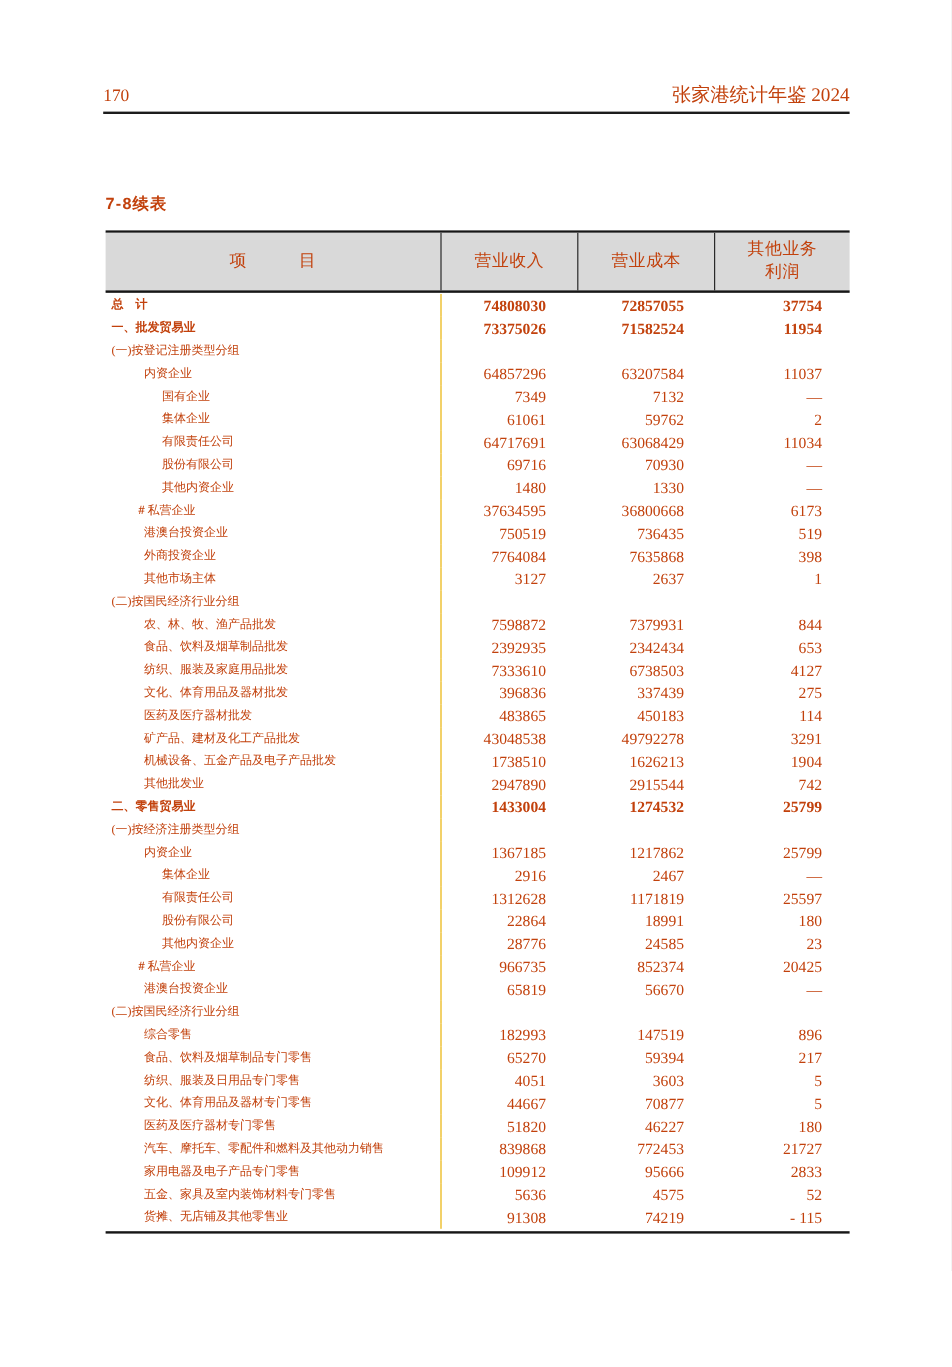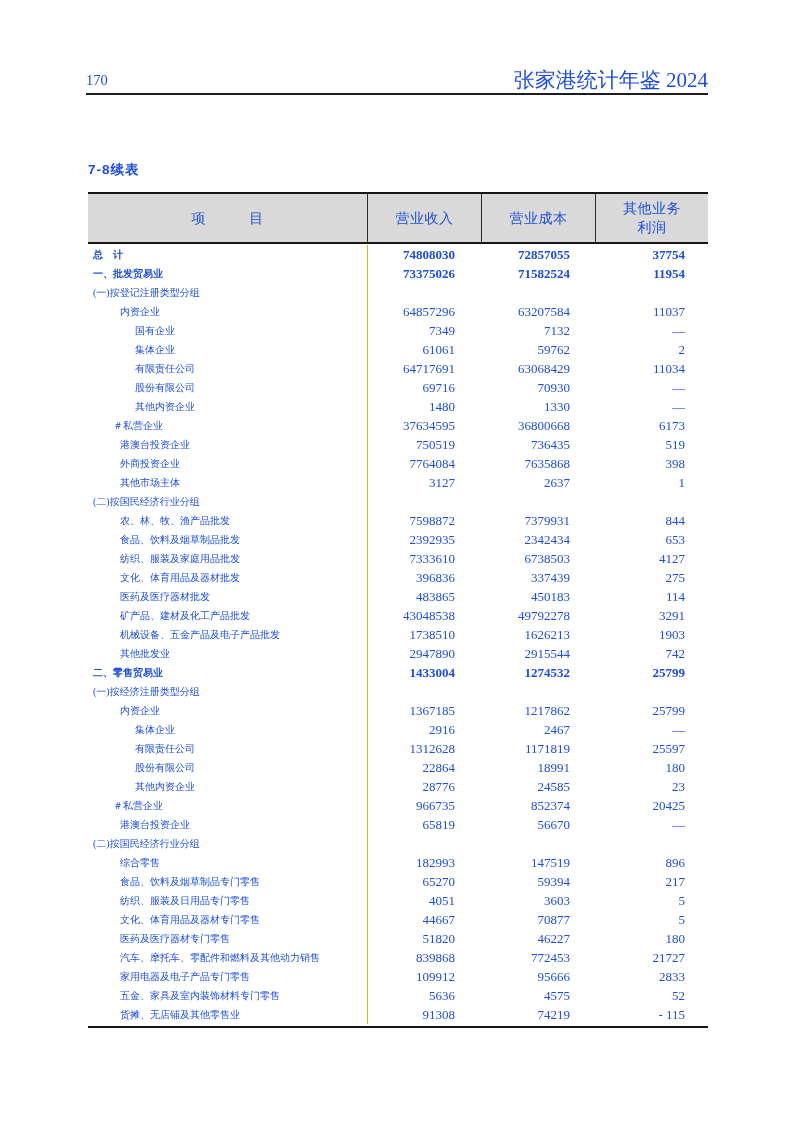--- a/index.html
+++ b/index.html
@@ -1,28 +1,28 @@
 <!DOCTYPE html>
 <html><head>
 <meta charset="utf-8">
 <style>
   html,body{margin:0;padding:0;background:#e8e8e8;}
   .page{
     position:relative;width:793px;height:1139px;background:#ffffff;
-    font-family:"Liberation Serif","DejaVu Serif",serif;color:#1d4ed8;
+    font-family:"Liberation Serif","DejaVu Serif",serif;color:#c2410c;
     overflow:hidden;margin:0 auto;
   }
   *{box-sizing:border-box;}
   .page-head{
     position:absolute;left:86px;top:72px;width:622px;
     display:flex;justify-content:space-between;align-items:flex-end;
     border-bottom:2px solid #1c1c1c;padding-bottom:5px;
     font-size:14.5px;line-height:16px;
   }
-  .page-head .yearbook{font-size:21px;}
+  .page-head .yearbook{font-size:16px;}
   .caption{
     position:absolute;left:88px;top:161px;
     font-size:13.5px;font-weight:700;letter-spacing:1px;
     font-family:"Liberation Sans","DejaVu Sans",sans-serif;
   }
   .tbl{
     position:absolute;left:88px;top:192px;width:620px;
     border-top:2.5px solid #161616;border-bottom:2.5px solid #161616;
   }
   .thead{
@@ -188,21 +188,21 @@
         <div class="row">
           <div class="c0 lvl1">矿产品、建材及化工产品批发</div>
           <div class="c1 num">43048538</div>
           <div class="c2 num">49792278</div>
           <div class="c3 num">3291</div>
         </div>
         <div class="row">
           <div class="c0 lvl1">机械设备、五金产品及电子产品批发</div>
           <div class="c1 num">1738510</div>
           <div class="c2 num">1626213</div>
-          <div class="c3 num">1903</div>
+          <div class="c3 num">1904</div>
         </div>
         <div class="row">
           <div class="c0 lvl1">其他批发业</div>
           <div class="c1 num">2947890</div>
           <div class="c2 num">2915544</div>
           <div class="c3 num">742</div>
         </div>
         <div class="row bold">
           <div class="c0 lvl0">二、零售贸易业</div>
           <div class="c1 num">1433004</div>

